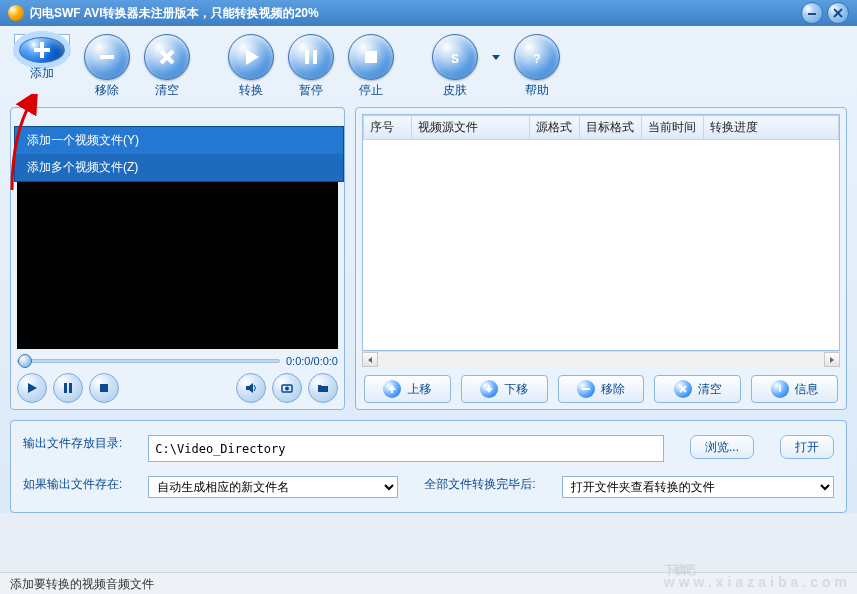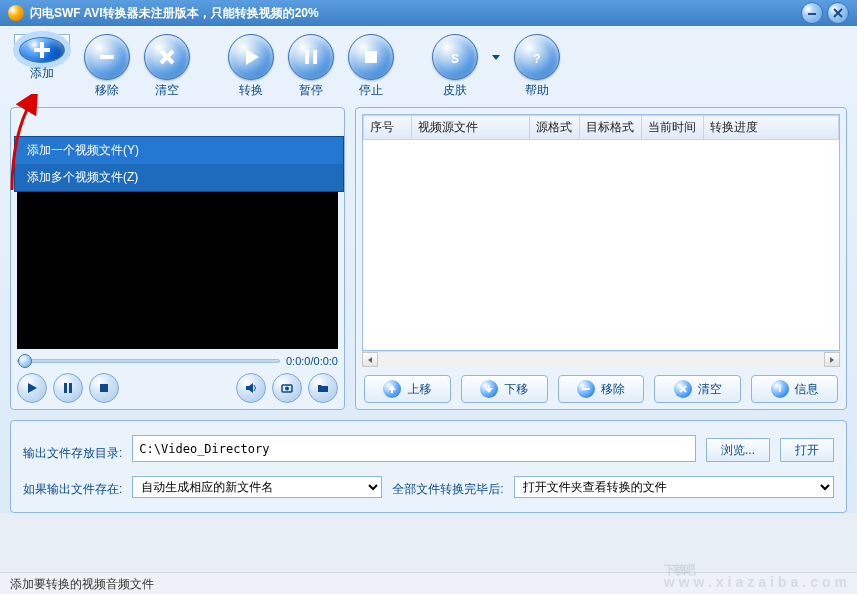--- a/index.html
+++ b/index.html
@@ -19,21 +19,21 @@
 .tbtn { display: flex; flex-direction: column; align-items: center; gap: 2px; cursor: pointer; }
 .tbtn .circle { width: 46px; height: 46px; border-radius: 50%; background: radial-gradient(circle at 32% 28%, #fff, #bcd7f3 28%, #5f9fe4 60%, #2f73bc); border: 1px solid #3a78b8; display: flex; align-items: center; justify-content: center; box-shadow: inset 0 3px 6px rgba(255,255,255,.7), 0 1px 2px rgba(0,0,0,.25); }
 .tbtn.sel .circle { background: radial-gradient(circle at 32% 28%, #fff, #6ab0ff 20%, #0d67d6 55%, #023a84); box-shadow: 0 0 0 6px #bcdcff, inset 0 3px 6px rgba(255,255,255,.4); }
 .tbtn .circle svg { width: 24px; height: 24px; }
 .tbtn .lbl { color: #0a4a8f; font-size: 12px; }
 .tsep { width: 8px; display: flex; align-items: center; height: 46px; }
 .tsep svg { width: 8px; height: 8px; }
 
 .arrow-annot { position: absolute; left: 4px; top: 94px; z-index: 5; pointer-events: none; }
 
-.dropdown { position: absolute; left: 14px; top: 136px; width: 330px; background: #1e6bbd; border: 1px solid #0c4b90; z-index: 4; }
+.dropdown { position: absolute; left: 14px; top: 126px; width: 330px; background: #1e6bbd; border: 1px solid #0c4b90; z-index: 4; }
 .dropdown .item { padding: 5px 12px; color: #fff; cursor: pointer; }
 .dropdown .item.hover { background: #2478d2; }
 
 .content { display: flex; padding: 4px 10px 2px 10px; gap: 10px; }
 
 .panel { border: 1px solid #8db6e2; border-radius: 4px; background: #eaf3fc; padding: 6px; }
 
 .left-panel { width: 335px; }
 .preview { width: 100%; height: 200px; background: #000; margin-top: 35px; }
 .slider-row { display: flex; align-items: center; margin: 6px 0; }
@@ -53,25 +53,25 @@
 .hscroll { height: 16px; background: #f1f1f1; border-top: 1px solid #ddd; display: flex; }
 .hscroll .arrow { width: 16px; background: linear-gradient(#fdfdfd,#e4e4e4); border: 1px solid #c8c8c8; display:flex; align-items:center; justify-content:center; }
 .hscroll .track { flex:1; background:#f1f1f1; }
 
 .action-row { display: flex; gap: 10px; margin-top: 8px; padding: 0 2px; }
 .abtn { flex: 1; height: 28px; background: linear-gradient(#fdfeff, #e1edf9); border: 1px solid #8db6e2; border-radius: 4px; display: flex; align-items: center; justify-content: center; gap: 6px; cursor: pointer; color: #0a4a8f; }
 .abtn .ic { width: 18px; height: 18px; border-radius: 50%; background: radial-gradient(circle at 30% 30%, #fff, #6ab0ff, #0d67d6); display: flex; align-items: center; justify-content: center; }
 .abtn .ic svg { width: 10px; height: 10px; }
 
 .output-panel { margin: 8px 10px; padding: 14px 12px; display: flex; flex-direction: column; gap: 14px; }
-.orow { display: flex; align-items: flex-end; gap: 10px; }
+.orow { display: flex; align-items: flex-start; gap: 26px; }
 .orow label { color: #0a4a8f; white-space: nowrap; }
 .txtbox { flex: 1; height: 27px; border: 1px solid #8db6e2; background: #fff; padding: 2px 6px; font-family: monospace; font-size: 12px; }
 .sel { height: 22px; border: 1px solid #8db6e2; background: #fff; padding: 2px 4px; font-size: 12px; }
-.sbtn { height: 24px; padding: 0 14px; background: linear-gradient(#fdfeff, #e1edf9); border: 1px solid #8db6e2; border-radius: 1px; cursor: pointer; color: #0a4a8f; }
+.sbtn { height: 24px; padding: 0 14px; background: linear-gradient(#fdfeff, #e1edf9); border: 1px solid #8db6e2; border-radius: 7px; cursor: pointer; color: #0a4a8f; }
 
 .statusbar { position: absolute; bottom: 0; left: 0; right: 0; height: 22px; background: #eef2f6; color: #333; padding: 3px 10px; font-size: 12px; border-top: 1px solid #d0d8e2; }
 .watermark { position: absolute; right: 6px; bottom: 4px; font-size: 32px; color: rgba(150,160,170,.28); font-weight: bold; letter-spacing: -2px; pointer-events: none; }
 .watermark small { display:block; font-size:14px; letter-spacing:4px; margin-top:-8px; text-align:center; }
 </style>
 </head>
 <body>
 
 <div class="titlebar">
   <div class="icon"></div>

